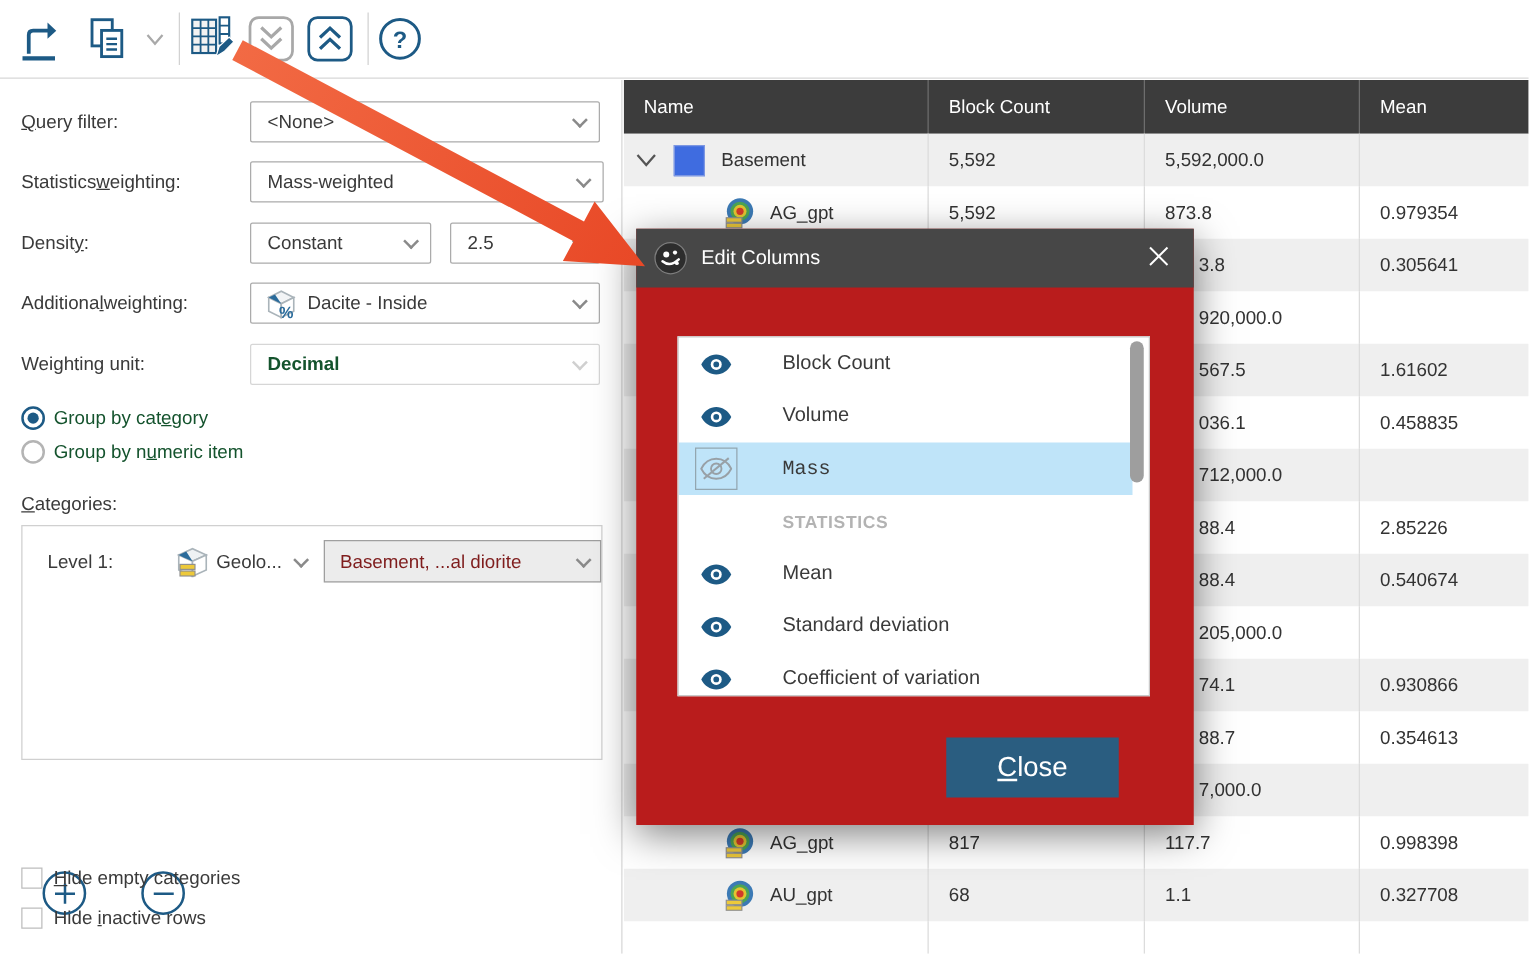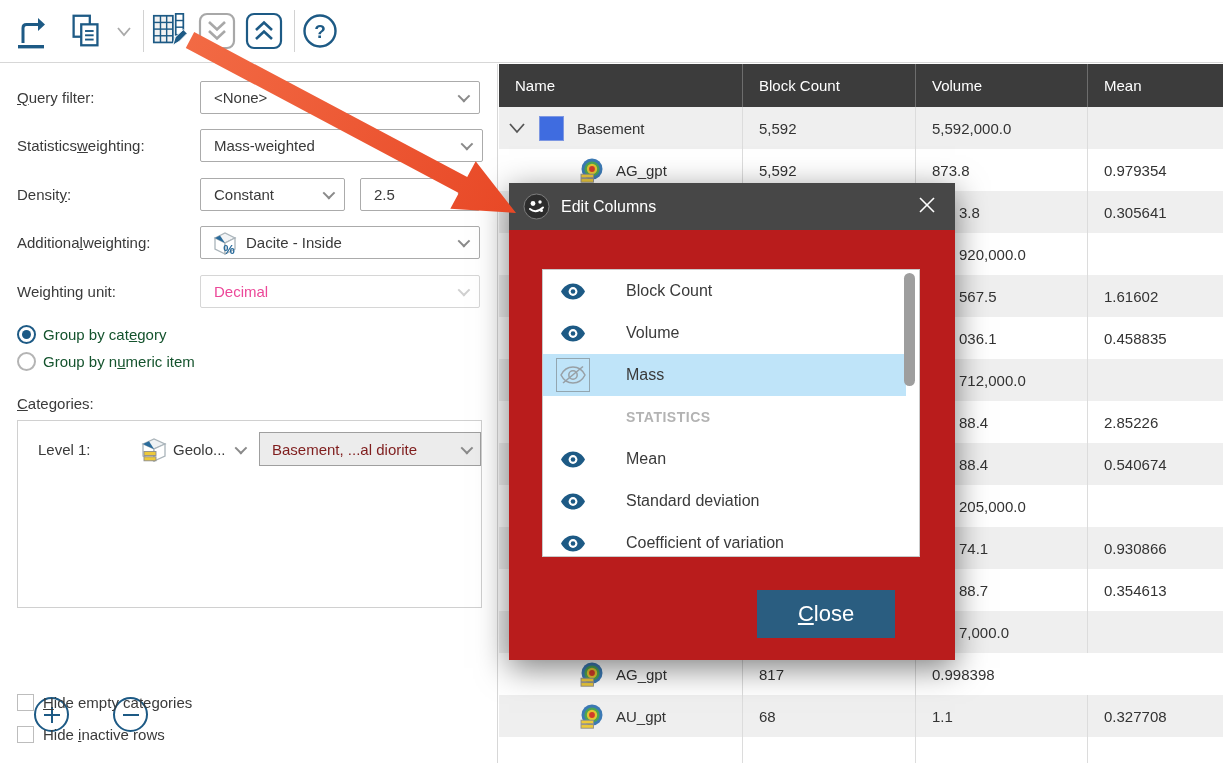--- a/index.html
+++ b/index.html
@@ -17,21 +17,21 @@
   
   .panel { position:absolute; left:0; top:64px; width:498px; height:699px;
            background:#fff; border-right:1px solid #d7d7d7; font-size:15px; }
   .plabel { position:absolute; left:17px; height:33px; display:flex; align-items:center; color:#3a3a3a; }
   .sel { position:absolute; height:33px; border:1px solid #ababab; border-radius:2px;
          background:#fff; display:flex; align-items:center; padding:0 28px 0 13px;
          font-size:15px; color:#3a3a3a; cursor:default; }
   .sel .chev { position:absolute; right:12px; top:11px; width:9px; height:9px;
                border-right:2px solid #8a8a8a; border-bottom:2px solid #8a8a8a;
                transform:rotate(45deg) translateY(-2px); }
-  .sel.disabled { border-color:#d6d6d6; color:#ec4899; }
+  .sel.disabled { border-color:#d6d6d6; color:#14532d;font-weight:bold; }
   .sel.disabled .chev { border-color:#d0d0d0; }
   .sel .gicon { margin:0 8px 0 -2px; }
   .radio { position:absolute; left:17px; width:19px; height:19px; border-radius:50%;
            border:2px solid #b4b4b4; background:#fff; cursor:pointer; }
   .radio.on { border-color:#1d5a85; }
   .radio.on::after { content:""; position:absolute; left:3px; top:3px; width:9px; height:9px;
                      border-radius:50%; background:#1d5a85; }
   .rlabel { position:absolute; left:43px; color:#14532d; }
   .catbox { position:absolute; left:17px; top:356px; width:465px; height:188px;
             border:1px solid #d0d0d0; background:#fff; }
@@ -71,21 +71,21 @@
   .dialog { position:absolute; left:509px; top:183px; width:446px; height:477px;
             background:#b91c1c; z-index:40; box-shadow:0 8px 30px rgba(0,0,0,.5); }
   .dtitle { height:47px; background:#474747; display:flex; align-items:center;
             color:#fff; font-size:16px; padding:0 14px; }
   .dtitle .logo { margin-right:11px; flex:none; }
   .dclose { margin-left:auto; background:none; border:none; cursor:pointer; padding:4px; }
   .dlist { position:absolute; left:33px; top:86px; width:378px; height:288px;
            background:#fff; border:1px solid #c9c9c9; overflow:hidden; }
   .lrow { height:42px; display:flex; align-items:center; font-size:16px; color:#3a3a3a;
           width:363px; cursor:pointer; }
-  .lrow.selected { background:#bfe4f9; }
+  .lrow.selected { background:#bfe4f9;font-family:Liberation Mono, monospace; }
   .lrow .eyewrap { width:34px; height:34px; margin-left:13px; display:flex;
                    align-items:center; justify-content:center; flex:none; }
   .lrow.selected .eyewrap { border:1px solid #93a6b0; }
   .lrow .llabel { margin-left:36px; }
   .lrow.hdr .llabel { color:#b3b3b3; font-weight:bold; font-size:14px; letter-spacing:.5px; }
   .scrollthumb { position:absolute; right:4px; top:3px; width:11px; height:113px;
                  background:#9e9e9e; border-radius:6px; cursor:pointer; }
   .closebtn { position:absolute; left:248px; top:407px; width:138px; height:48px;
               background:#2a5d80; color:#fff; border:none; font-size:22px;
               font-family:"Liberation Sans", sans-serif; cursor:pointer; }
@@ -349,20 +349,21 @@
     <circle cx="14" cy="12" r="10.5" fill="#3c7ab5"></circle>
     <circle cx="14" cy="12" r="7.6" fill="#4da553"></circle>
     <circle cx="14" cy="12" r="5.2" fill="#e3c431"></circle>
     <circle cx="14" cy="12" r="2.9" fill="#d23b2a"></circle>
     <rect x="3" y="17.2" width="12.5" height="3.6" fill="#edc93a" stroke="#8d8d8d" stroke-width="0.9"></rect>
     <rect x="3" y="21.6" width="12.5" height="3.6" fill="#edc93a" stroke="#8d8d8d" stroke-width="0.9"></rect>
   </svg>
           <span>AG_gpt</span>
         </div>
         <div class="td">817</div>
+        <div class="td">117.7</div>
         <div class="td">0.998398</div>
       </div>
       <div class="trow alt">
         <div class="td">
           <svg class="itemicon" width="27" height="27" viewBox="0 0 27 27">
     <circle cx="14" cy="12" r="10.5" fill="#3c7ab5"></circle>
     <circle cx="14" cy="12" r="7.6" fill="#4da553"></circle>
     <circle cx="14" cy="12" r="5.2" fill="#e3c431"></circle>
     <circle cx="14" cy="12" r="2.9" fill="#d23b2a"></circle>
     <rect x="3" y="17.2" width="12.5" height="3.6" fill="#edc93a" stroke="#8d8d8d" stroke-width="0.9"></rect>

